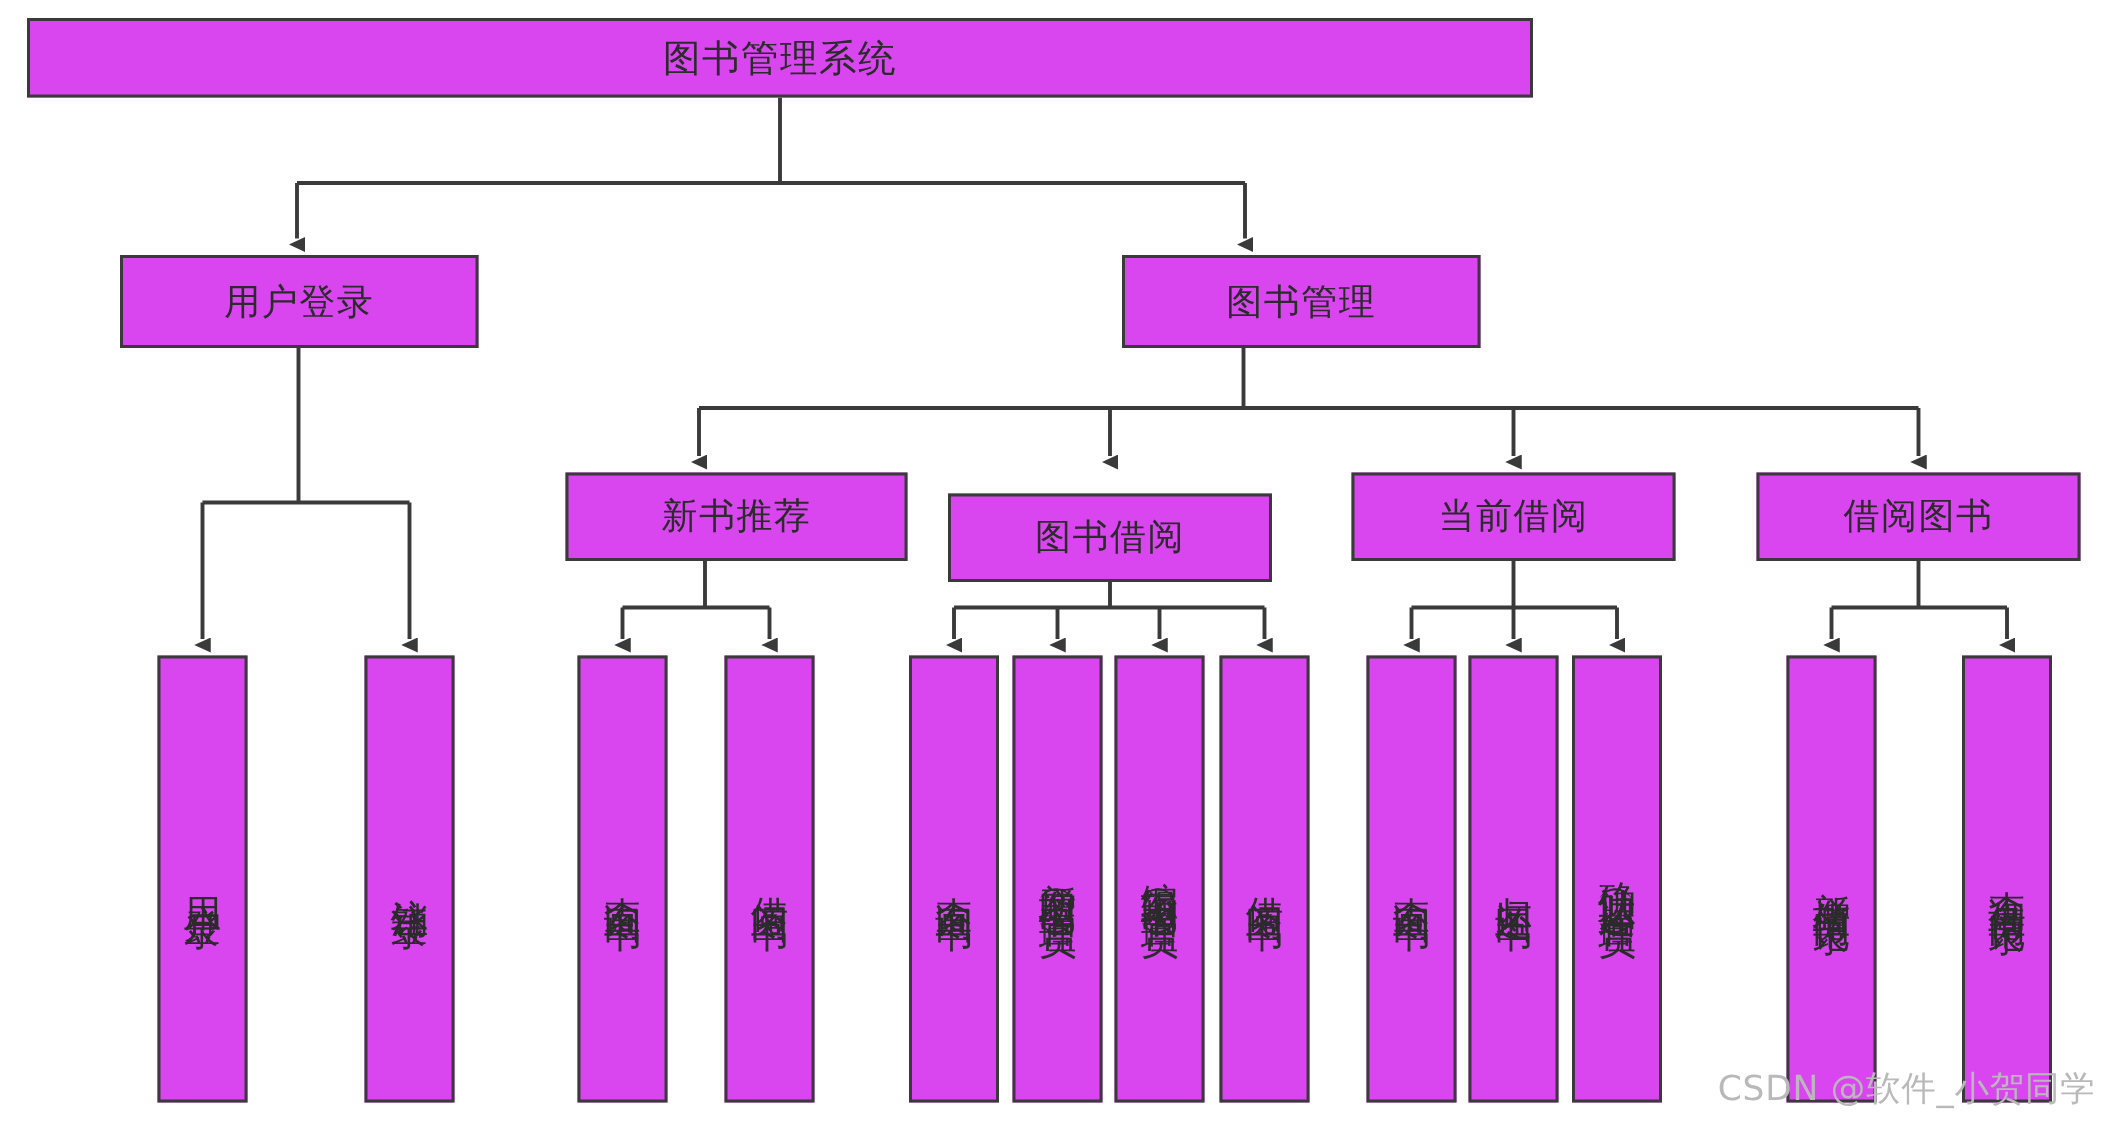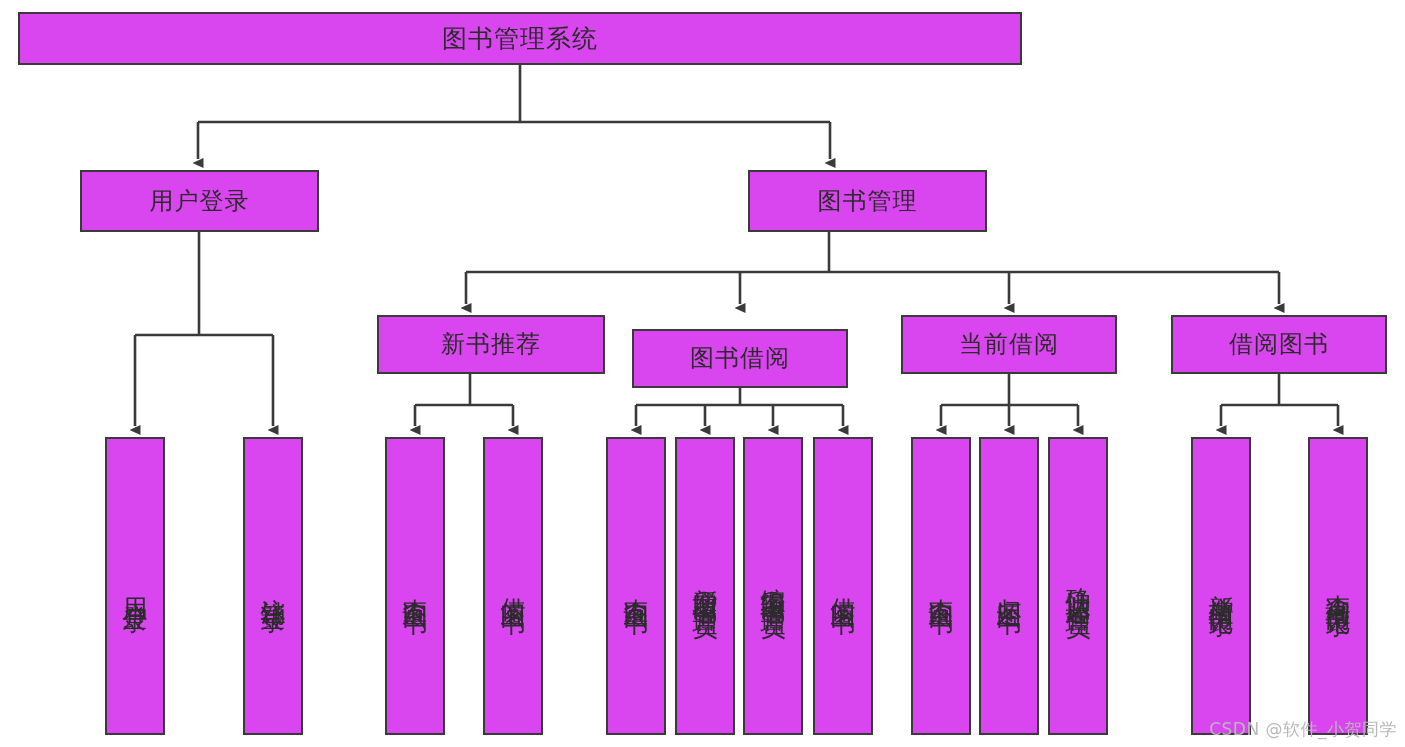--- a/index.html
+++ b/index.html
@@ -57,21 +57,21 @@
     letter-spacing: 4px;
     line-height: 1.0;
     white-space: nowrap;
     color: #2b2b2b;
     display: block;
   }
   .watermark {
     position: absolute;
     right: 8px;
     bottom: 6px;
-    font-size: 17px;
+    font-size: 23px;
     color: #b9b9b9;
     letter-spacing: 0.5px;
     white-space: nowrap;
     user-select: none;
   }
 </style>
 </head>
 <body>
 
 <div id="diagram-root">

